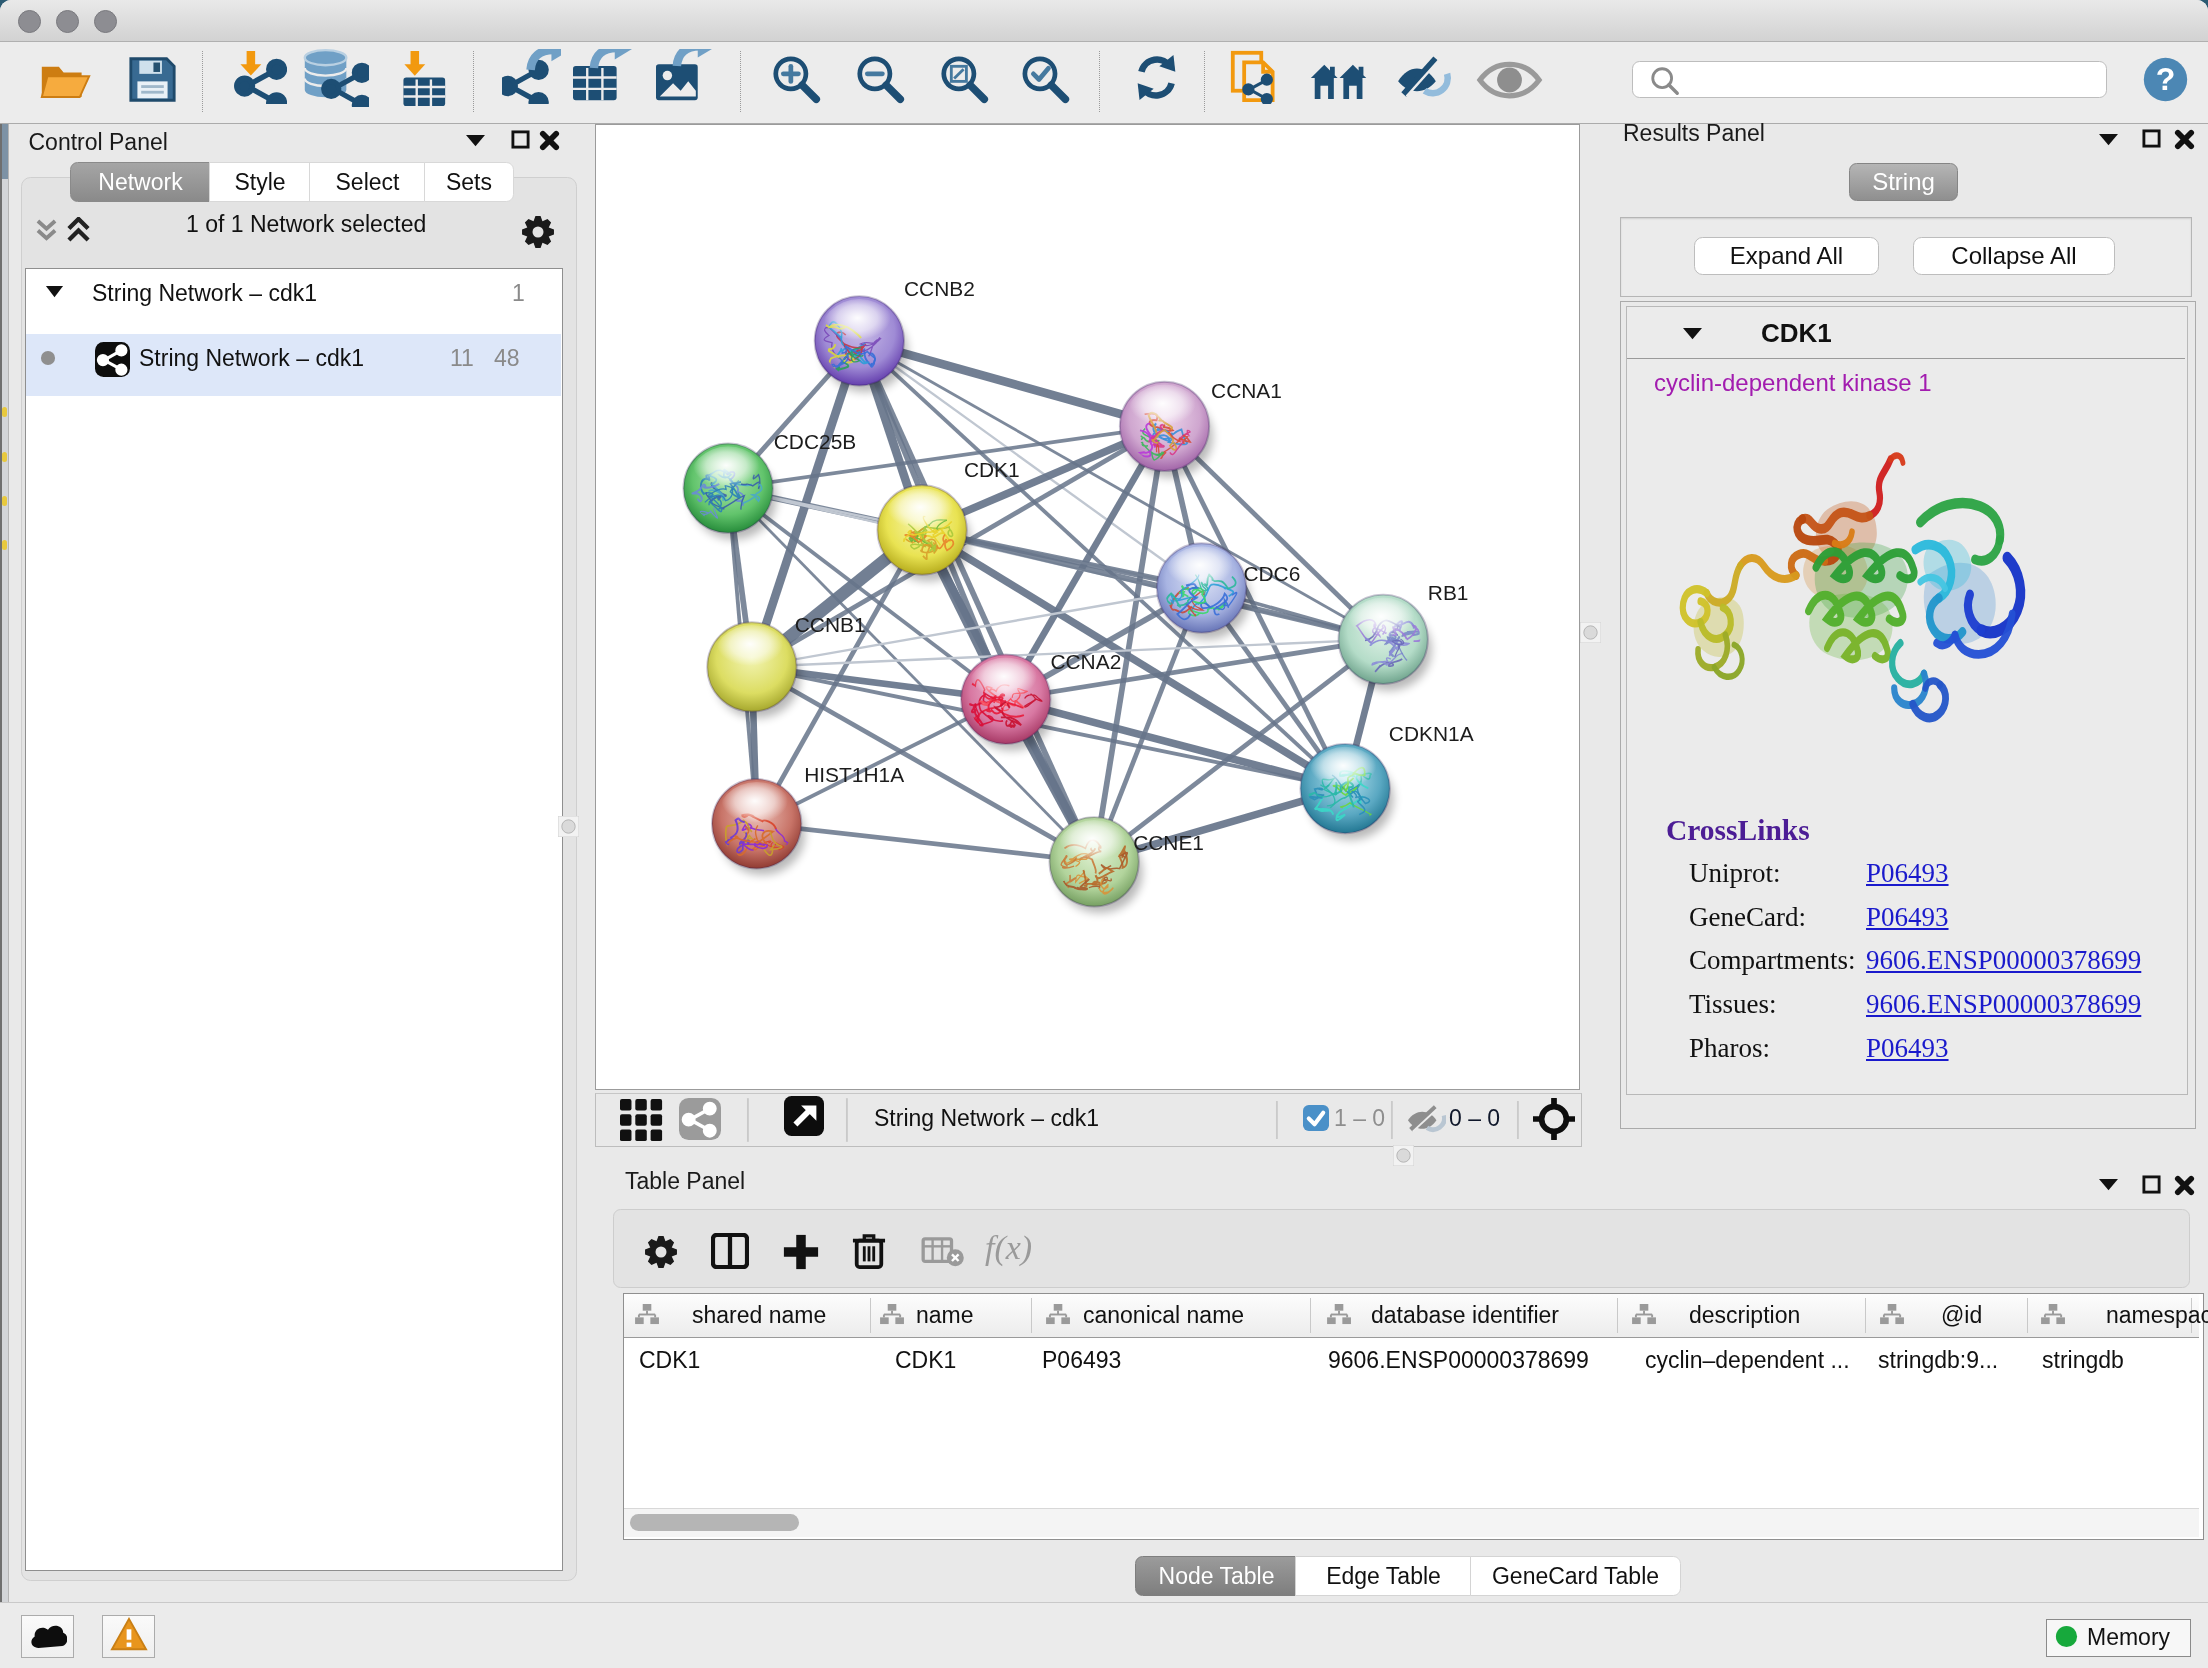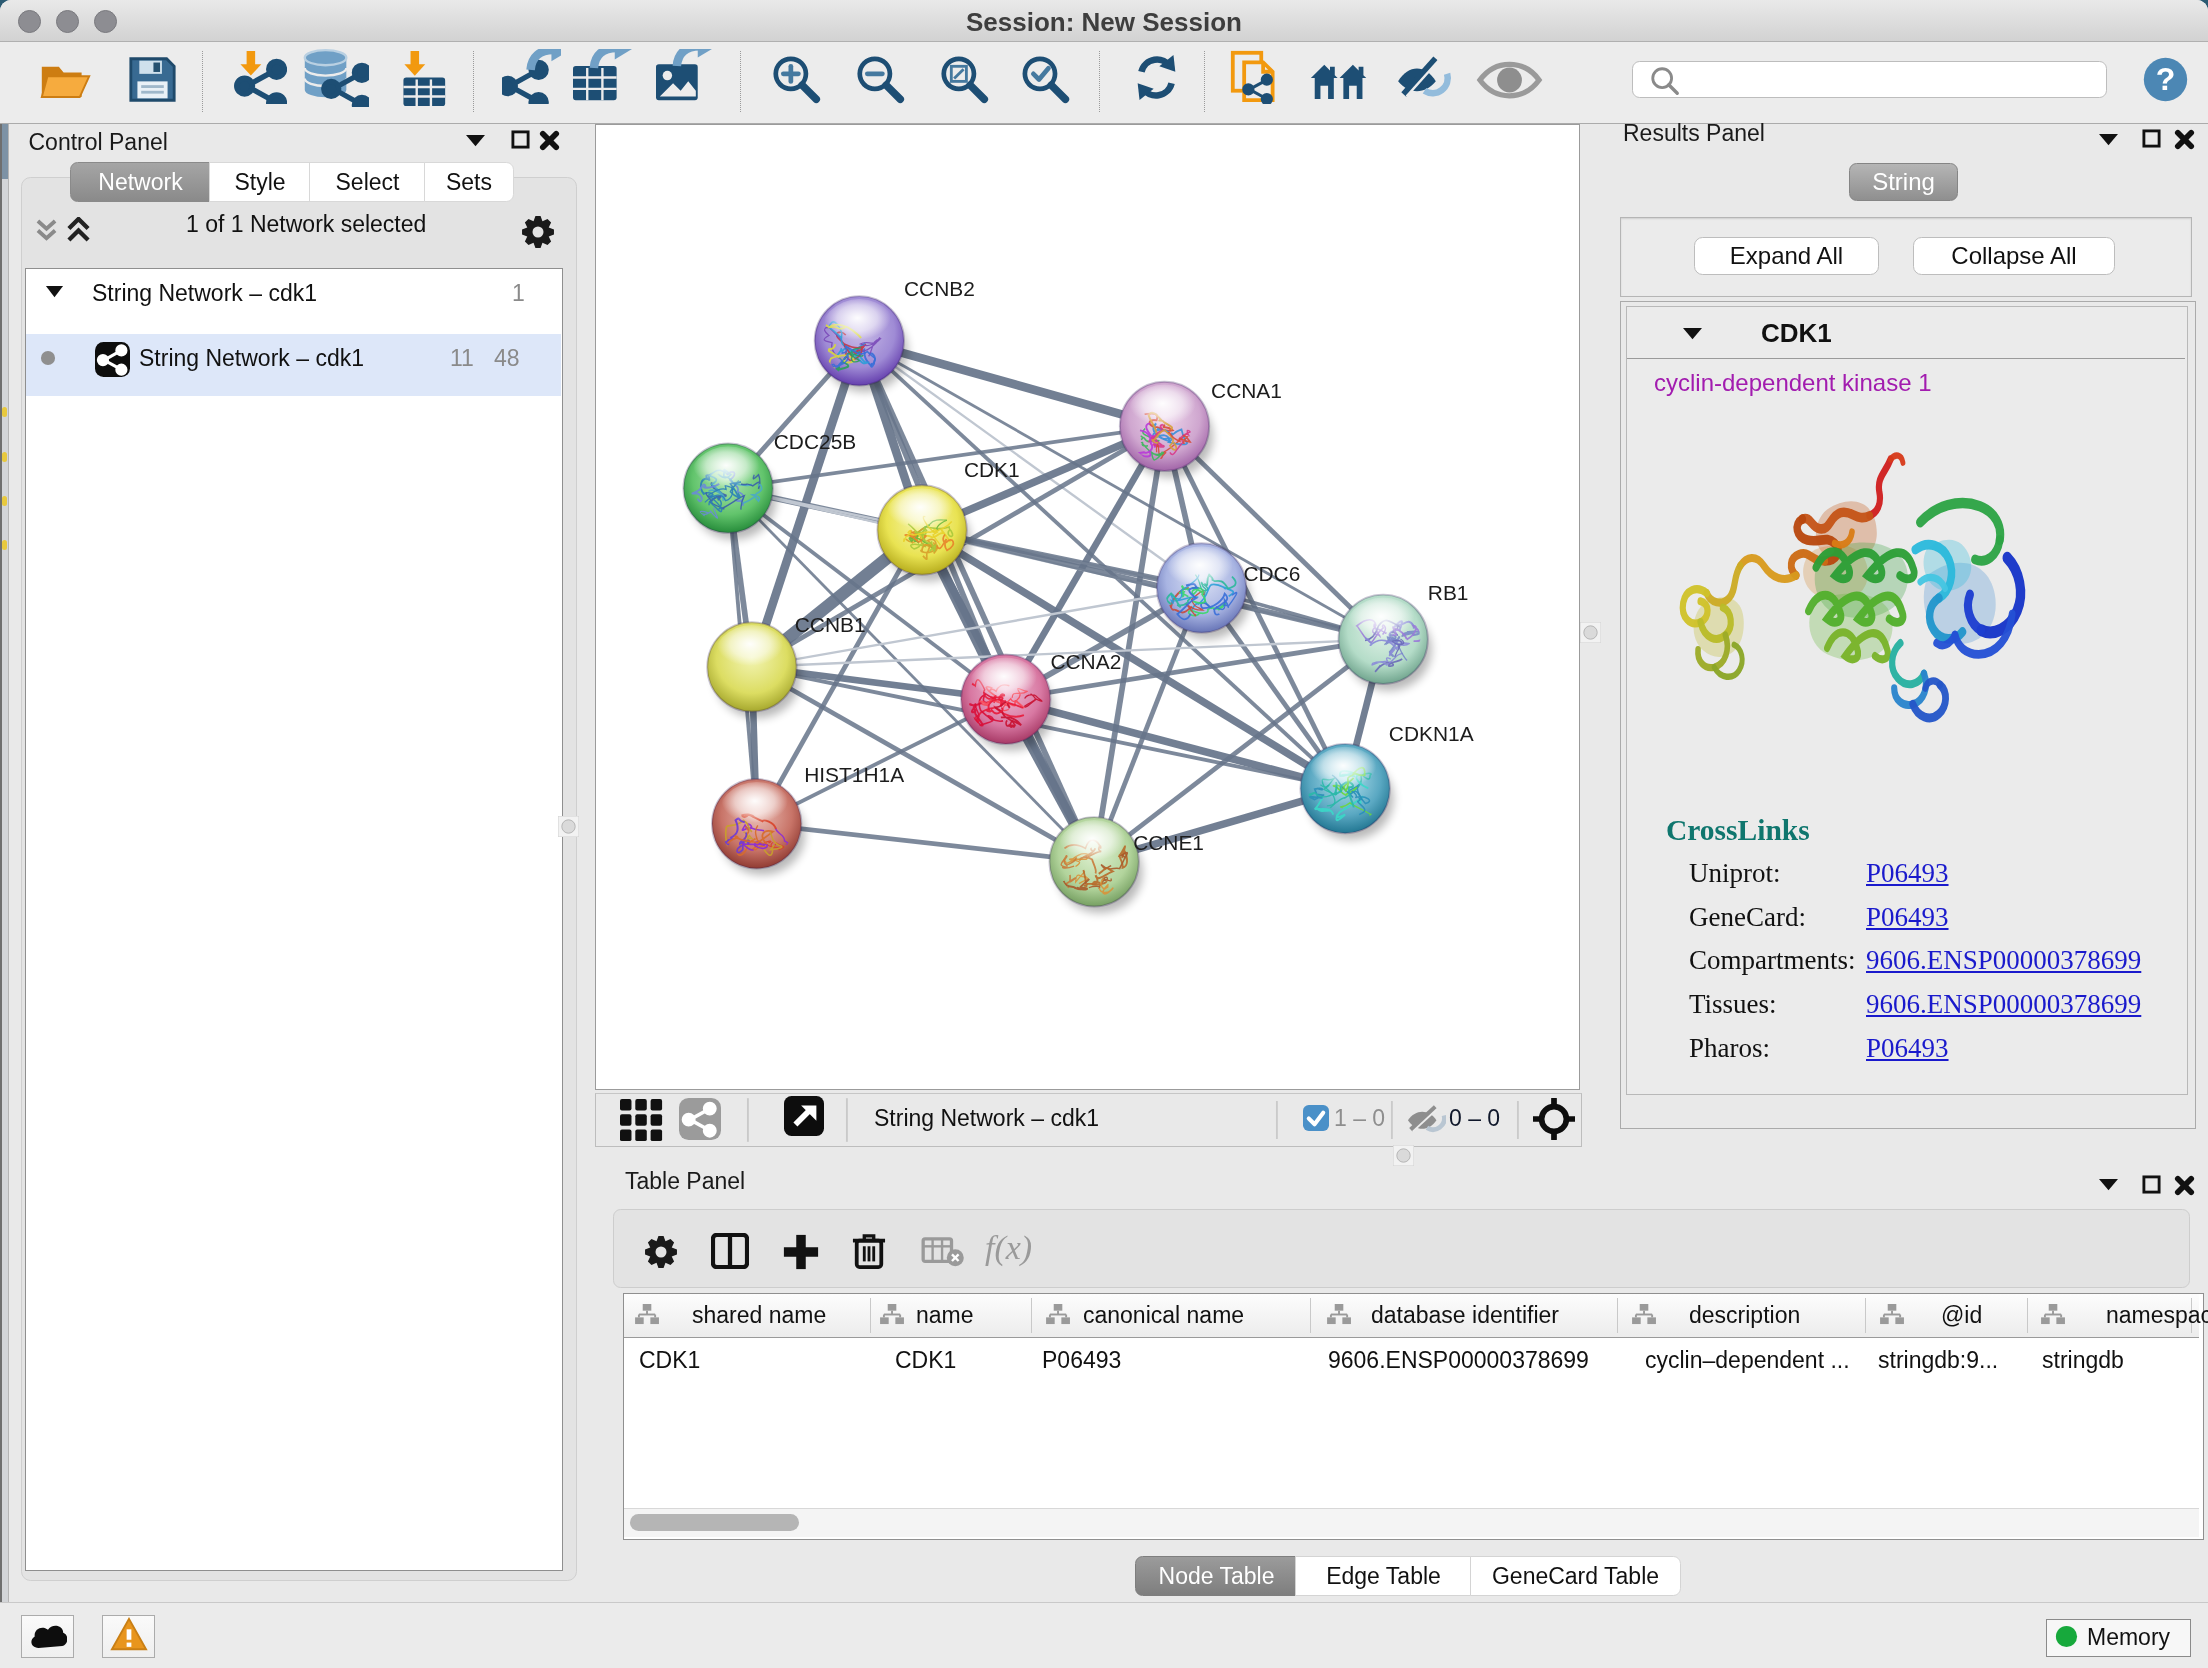--- a/index.html
+++ b/index.html
@@ -66,21 +66,20 @@
   <div class="abs" style="left:1.9px;top:122px;width:5.7px;height:57px;background:#7d92a5;"></div>
   <div class="abs" style="left:1.9px;top:407px;width:4.8px;height:9.5px;background:#e8c93e;border-radius:2.9px;"></div>
   <div class="abs" style="left:1.9px;top:452px;width:4.8px;height:9.5px;background:#e8c93e;border-radius:2.9px;"></div>
   <div class="abs" style="left:1.9px;top:496px;width:4.8px;height:9.5px;background:#e8c93e;border-radius:2.9px;"></div>
   <div class="abs" style="left:1.9px;top:540px;width:4.8px;height:9.5px;background:#e8c93e;border-radius:2.9px;"></div>
 
   <div class="abs" id="titlebar"></div>
   <div class="abs tlight" style="left:18px;"></div>
   <div class="abs tlight" style="left:56px;"></div>
   <div class="abs tlight" style="left:94px;"></div>
-  <div class="abs" id="title">Session: New Session</div>
 
   <div class="abs" id="toolbar"></div>
   <div class="abs tsep" style="left:202px;top:51px;"></div>
   <div class="abs tsep" style="left:473px;top:51px;"></div>
   <div class="abs tsep" style="left:740px;top:51px;"></div>
   <div class="abs tsep" style="left:1099px;top:51px;"></div>
   <div class="abs tsep" style="left:1204px;top:51px;"></div>
   <div class="abs" id="searchbox"></div>
 
   <div class="abs" id="cp-title">Control Panel</div>
@@ -596,21 +595,21 @@
 <path d="M 400 170 C 414 160 432 164 440 178" fill="none" stroke="#45c6e2" stroke-width="9" stroke-linecap="round" stroke-opacity="0.96"></path>
 <path d="M 540 140 C 560 156 568 184 556 206 C 544 228 518 238 498 230" fill="none" stroke="#1634c8" stroke-width="15" stroke-linecap="round" stroke-opacity="0.96"></path>
 <path d="M 498 230 C 480 222 472 202 480 186" fill="none" stroke="#1d3ed0" stroke-width="13" stroke-linecap="round" stroke-opacity="0.96"></path>
 <path d="M 548 210 C 544 240 522 260 494 260 C 474 260 460 250 456 236" fill="none" stroke="#2450d4" stroke-width="11" stroke-linecap="round" stroke-opacity="0.96"></path>
 <path d="M 368 246 C 352 258 350 278 364 290 C 378 302 398 298 406 284" fill="none" stroke="#27b0a0" stroke-width="10" stroke-linecap="round" stroke-opacity="0.96"></path>
 <path d="M 406 284 C 414 300 406 318 388 322 C 372 326 358 316 358 302" fill="none" stroke="#2a84cc" stroke-width="10" stroke-linecap="round" stroke-opacity="0.96"></path>
 <path d="M 388 322 C 396 338 416 344 430 334 C 444 324 444 306 432 298" fill="none" stroke="#2456c8" stroke-width="11" stroke-linecap="round" stroke-opacity="0.96"></path>
 <path d="M 432 298 C 424 290 412 292 408 302" fill="none" stroke="#2456c8" stroke-width="9" stroke-linecap="round" stroke-opacity="0.96"></path>
 <path d="M 456 236 C 448 248 436 252 426 246" fill="none" stroke="#2450d4" stroke-width="10" stroke-linecap="round" stroke-opacity="0.96"></path>
 </svg></div>
-  <div class="abs ser" style="left:1666px;top:814px;font-size:29.5px;font-weight:bold;color:#0f766e;">CrossLinks</div>
+  <div class="abs ser" style="left:1666px;top:814px;font-size:29.5px;font-weight:bold;color:#4c1d95;">CrossLinks</div>
   <div class="abs ser" style="left:1689px;top:858px;font-size:27px;color:#111;">Uniprot:</div>
   <div class="abs ser" style="left:1689px;top:902px;font-size:27px;color:#111;">GeneCard:</div>
   <div class="abs ser" style="left:1689px;top:945px;font-size:27px;color:#111;">Compartments:</div>
   <div class="abs ser" style="left:1689px;top:989px;font-size:27px;color:#111;">Tissues:</div>
   <div class="abs ser" style="left:1689px;top:1033px;font-size:27px;color:#111;">Pharos:</div>
   <div class="abs ser lk" style="left:1866px;top:858px;">P06493</div>
   <div class="abs ser lk" style="left:1866px;top:902px;">P06493</div>
   <div class="abs ser lk" style="left:1866px;top:945px;">9606.ENSP00000378699</div>
   <div class="abs ser lk" style="left:1866px;top:989px;">9606.ENSP00000378699</div>
   <div class="abs ser lk" style="left:1866px;top:1033px;">P06493</div>

